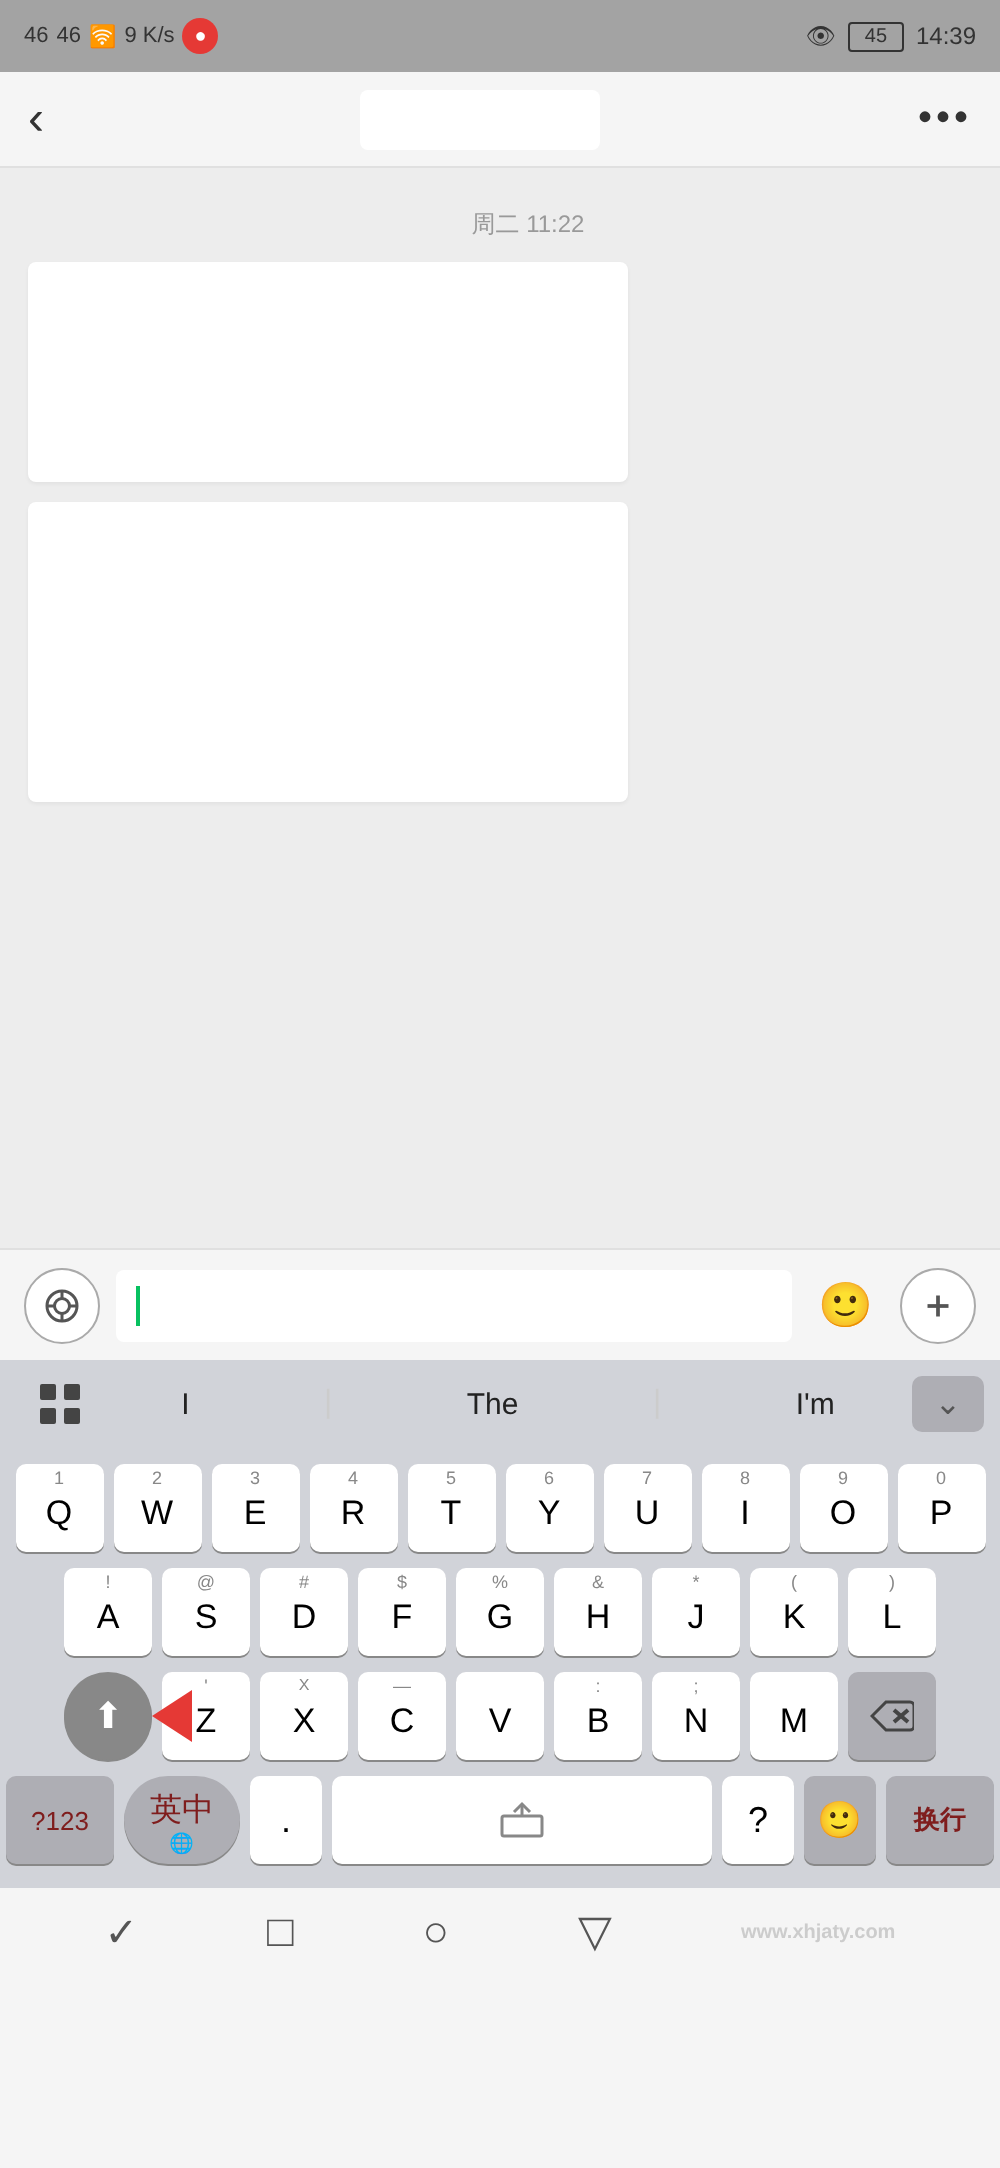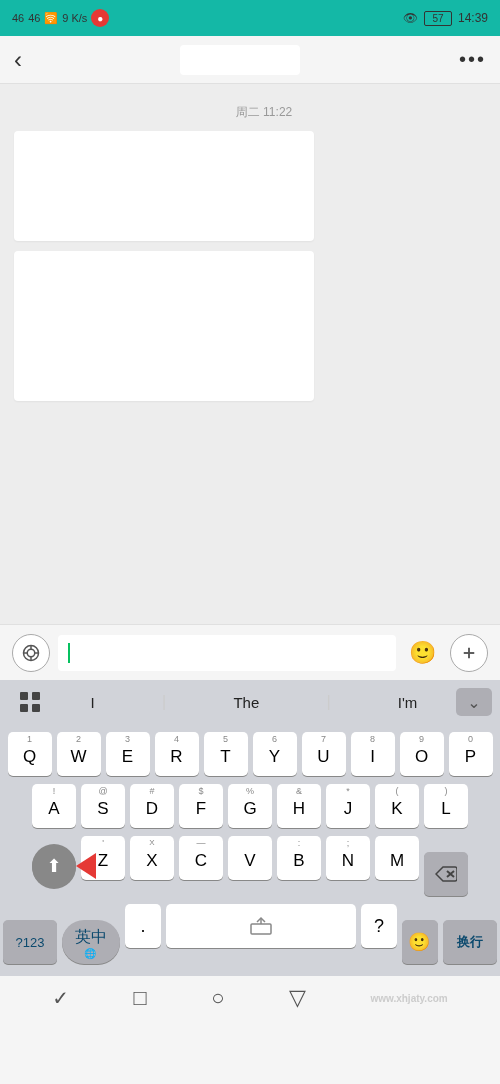--- a/index.html
+++ b/index.html
@@ -9,21 +9,21 @@
       min-height: 1084px;
       background: #f5f5f5;
       font-family: -apple-system, 'PingFang SC', 'Helvetica Neue', Arial, sans-serif;
       overflow-x: hidden;
     }
 
     
     .status-bar {
       width: 100%;
       height: 36px;
-      background: #14b8a6;
+      background: #a3a3a3;
       display: flex;
       align-items: center;
       justify-content: space-between;
       padding: 0 12px;
       font-size: 12px;
     }
     .status-left {
       display: flex;
       align-items: center;
       gap: 4px;
@@ -247,23 +247,22 @@
       top: 2px;
       left: 50%;
       transform: translateX(-50%);
     }
     .key-letter {
       font-size: 17px;
       margin-top: 6px;
     }
     .key-special {
       background: #aeaeb4;
-      color: #0c4a6e;
+      color: #7f1d1d;
       font-size: 14px;
-      margin-top: 16px;
     }
     .key-shift {
       background: #aeaeb4;
       min-width: 44px;
       max-width: 44px;
       position: relative;
     }
     .key-backspace {
       background: #aeaeb4;
       min-width: 44px;
@@ -331,21 +330,21 @@
 <div class="status-bar">
   <div class="status-left">
     <span>46</span>
     <span>46</span>
     <span>🛜</span>
     <span>9 K/s</span>
     <span style="background:#e53935;color:white;border-radius:50%;width:18px;height:18px;display:flex;align-items:center;justify-content:center;font-size:10px;">●</span>
   </div>
   <div class="status-right">
     <span>👁</span>
-    <span class="battery-box">57</span>
+    <span class="battery-box">45</span>
     <span style="font-weight:500;">14:39</span>
   </div>
 </div>
 
 <div class="header">
   <span class="header-back" style="font-size:24px;">‹</span>
   <div class="header-title-box"></div>
   <span class="header-more">•••</span>
 </div>
 

